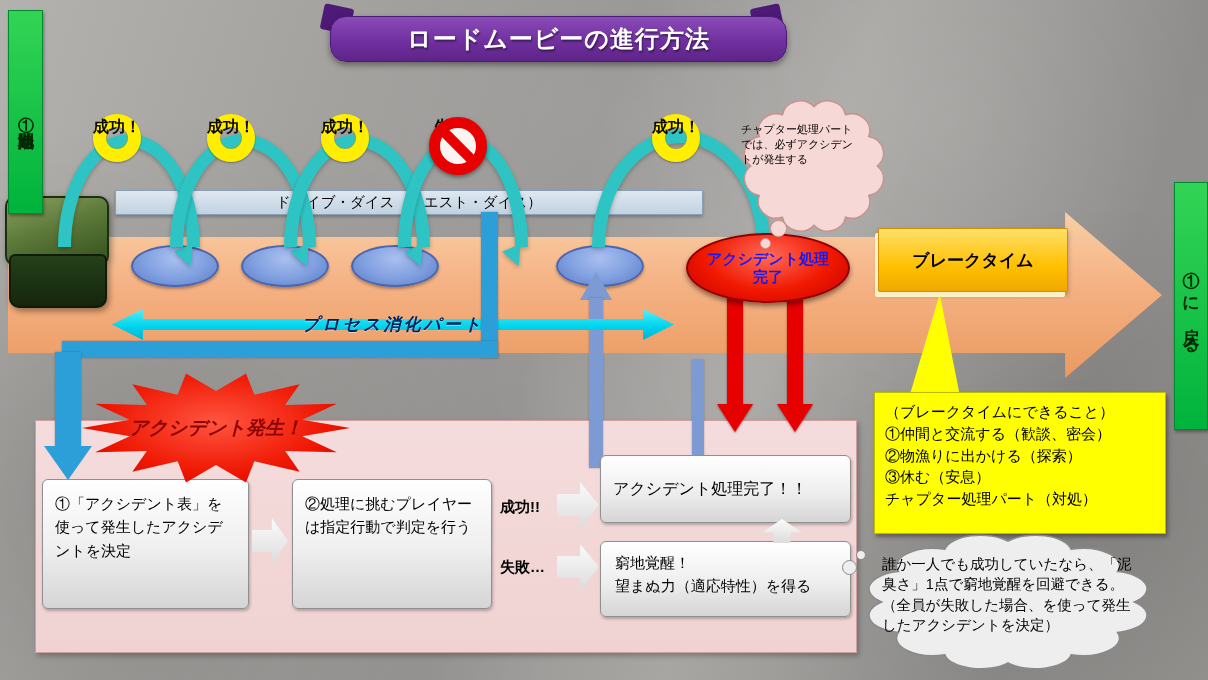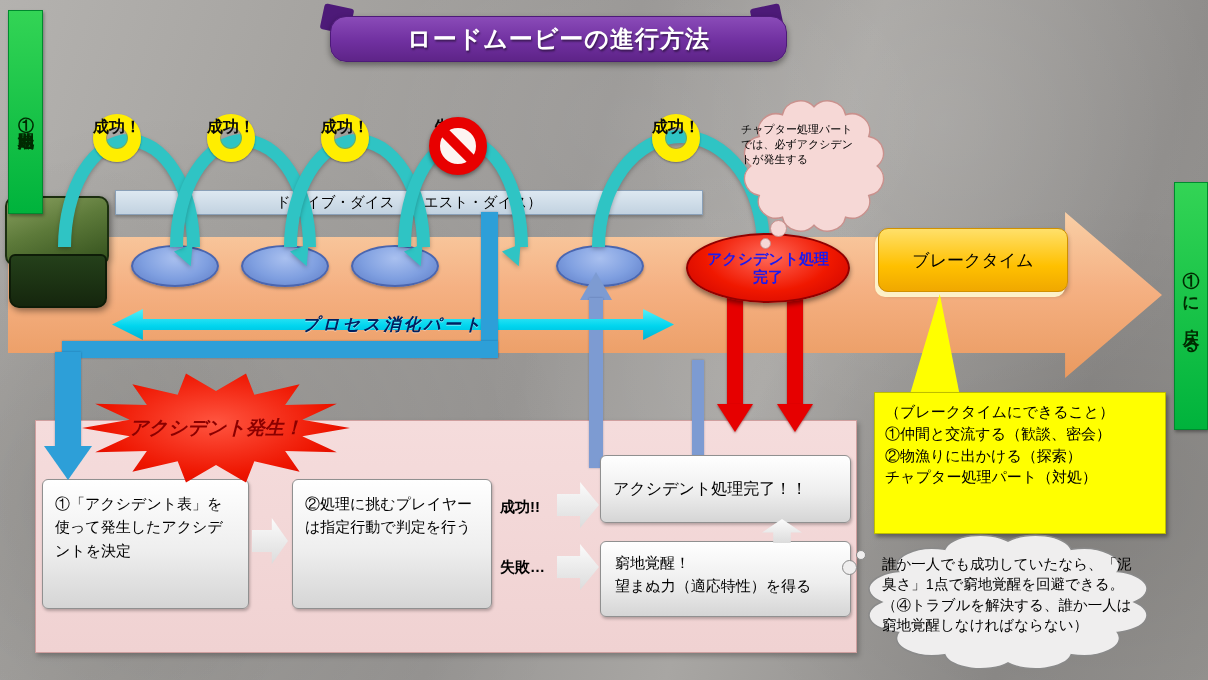--- a/index.html
+++ b/index.html
@@ -48,23 +48,23 @@
   .node{z-index:2;border-radius:50%;background:radial-gradient(ellipse at 50% 30%,#a9c0ef 0%,var(--ellipse-blue,#7f9fe0) 55%,#5d7cc6 100%);
     border:2px solid #4a66b0;box-shadow:0 2px 3px rgba(0,0,0,.3);}
   .cyan-arrow{z-index:3;background:linear-gradient(180deg,#55f0fa 0%,var(--process-cyan,#00d5ee) 55%,#00b2d4 100%);
     clip-path:polygon(0 50%,5.5% 0,5.5% 32%,94.5% 32%,94.5% 0,100% 50%,94.5% 100%,94.5% 68%,5.5% 68%,5.5% 100%);
     filter:drop-shadow(0 0 1px #0891a8) drop-shadow(0 2px 2px rgba(0,0,0,.3));}
   .cyan-label{z-index:3;font-size:17px;font-weight:800;font-style:italic;color:#002060;letter-spacing:3px;
     text-shadow:0 1px 0 rgba(255,255,255,.45);}
   .chapter{z-index:4;border-radius:50%;background:radial-gradient(ellipse at 50% 32%,#ff6a5a 0%,#f01800 55%,#c80000 100%);
     border:2px solid #900000;box-shadow:0 3px 5px rgba(0,0,0,.45);display:flex;align-items:center;justify-content:center;
     text-align:center;font-size:15px;font-weight:800;color:#1a1af0;line-height:1.2;padding:4px 16px;box-sizing:border-box;}
-  .break{z-index:2;border-radius:10px;background:linear-gradient(180deg,#ffe06a 0%,var(--break-orange,#ffc000) 60%,#f0a800 100%);
+  .break{z-index:2;border-radius:2px;background:linear-gradient(180deg,#ffe06a 0%,var(--break-orange,#ffc000) 60%,#f0a800 100%);
     border:1px solid #d09000;box-shadow:-3px 5px 0 rgba(255,246,205,.95), 0 3px 5px rgba(0,0,0,.3);
-    display:flex;align-items:center;justify-content:center;font-size:17px;font-weight:400;}
+    display:flex;align-items:center;justify-content:center;font-size:17px;font-weight:700;}
   
   .bluepath{z-index:4;background:var(--flow-blue,#2d9fd8);box-shadow:0 0 2px rgba(0,40,80,.35);}
   .bluehead{z-index:4;width:0;height:0;border-left:24px solid transparent;border-right:24px solid transparent;
     border-top:34px solid var(--flow-blue,#2d9fd8);}
   .steel{z-index:2;background:var(--return-blue,#7d9bd2);box-shadow:0 0 2px rgba(0,30,80,.3);}
   .steelhead{z-index:2;width:0;height:0;border-left:16px solid transparent;border-right:16px solid transparent;
     border-bottom:28px solid var(--return-blue,#7d9bd2);}
   .redshaft{z-index:3;background:var(--chapter-red,#e60000);box-shadow:0 0 2px rgba(90,0,0,.5);}
   .redhead{z-index:3;width:0;height:0;border-left:18px solid transparent;border-right:18px solid transparent;
     border-top:28px solid var(--chapter-red,#e60000);filter:drop-shadow(0 1px 1px rgba(90,0,0,.5));}
@@ -177,20 +177,21 @@
   </div>
   <div class="abs break" style="left:878px;top:228px;width:188px;height:62px;">
     <span>ブレークタイム</span>
   </div>
 
   <div class="abs callout-pointer" style="left:898px;top:294px;width:72px;height:102px;"></div>
   <div class="abs callout" style="left:874px;top:392px;width:292px;height:142px;">
     <div>（ブレークタイムにできること）</div>
     <div>①仲間と交流する（歓談、密会）</div>
     <div>②物漁りに出かける（探索）</div>
+    <div>③休む（安息）</div>
     <div>チャプター処理パート（対処）</div>
   </div>
 
   <div class="abs burst" style="left:82px;top:372px;width:268px;height:112px;font-style:italic;">
     <span>アクシデント発生！</span>
   </div>
 
   <div class="abs fbox" style="left:42px;top:479px;width:207px;height:130px;">
     <span>①「アクシデント表」を使って発生したアクシデントを決定</span>
   </div>
@@ -217,21 +218,21 @@
     </svg>
     <div class="cloud-text" style="left:6px;top:30px;width:114px;font-size:11px;line-height:1.35;">チャプター処理パートでは、必ずアクシデントが発生する</div>
   </div>
   <div class="abs bubble pink" style="left:770px;top:220px;width:15px;height:15px;"></div>
   <div class="abs bubble pink" style="left:760px;top:238px;width:9px;height:9px;"></div>
 
   <div class="abs cloud" style="left:850px;top:526px;width:316px;height:152px;">
     <svg viewBox="0 0 100 100" preserveAspectRatio="none">
       <path d="M90,50 A11.5,11.5 0 0 1 84.64,70 A11.5,11.5 0 0 1 70,84.64 A11.5,11.5 0 0 1 50,90 A11.5,11.5 0 0 1 30,84.64 A11.5,11.5 0 0 1 15.36,70 A11.5,11.5 0 0 1 10,50 A11.5,11.5 0 0 1 15.36,30 A11.5,11.5 0 0 1 30,15.36 A11.5,11.5 0 0 1 50,10 A11.5,11.5 0 0 1 70,15.36 A11.5,11.5 0 0 1 84.64,30 A11.5,11.5 0 0 1 90,50 Z" fill="#efeeee" stroke="#8a8a8a" stroke-width="1.5" vector-effect="non-scaling-stroke"></path>
     </svg>
-    <div class="cloud-text" style="left:32px;top:28px;width:254px;font-size:14.5px;line-height:1.4;">誰か一人でも成功していたなら、「泥臭さ」1点で窮地覚醒を回避できる。（④トラブルを解決する、誰か一人は窮地覚醒しなければならない）</div>
+    <div class="cloud-text" style="left:32px;top:28px;width:254px;font-size:14.5px;line-height:1.4;">誰か一人でも成功していたなら、「泥臭さ」1点で窮地覚醒を回避できる。（全員が失敗した場合、を使って発生したアクシデントを決定）</div>
   </div>
   <div class="abs bubble gray" style="left:842px;top:560px;width:13px;height:13px;"></div>
   <div class="abs bubble gray" style="left:856px;top:550px;width:8px;height:8px;"></div>
 
   <div class="abs vbanner" style="left:8px;top:10px;width:33px;height:202px;font-size:16px;">
     <span>①開始地点</span>
   </div>
   <div class="abs vbanner" style="left:1174px;top:182px;width:32px;height:246px;font-size:17px;letter-spacing:10px;">
     <span>①に戻る</span>
   </div>

